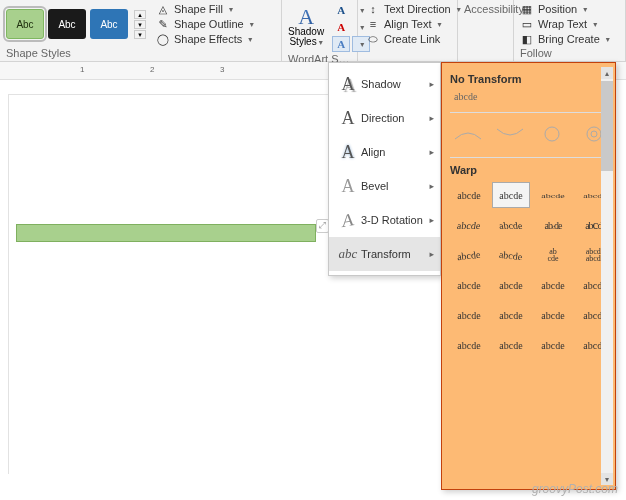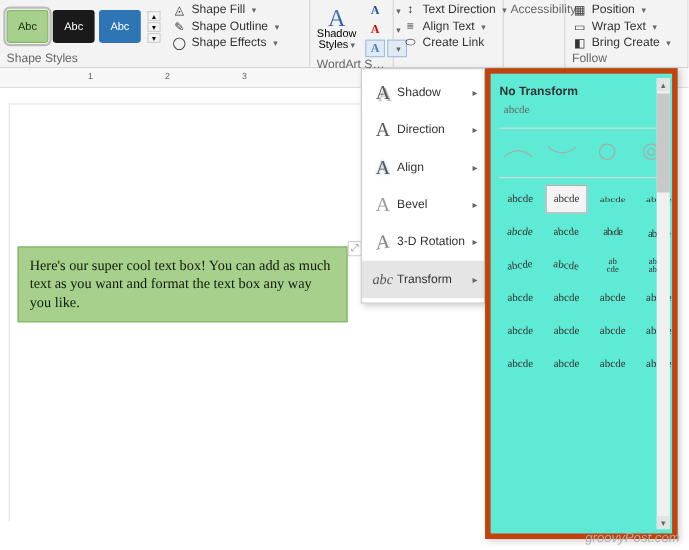--- a/index.html
+++ b/index.html
@@ -40,21 +40,21 @@
 
 
 .menu { position: absolute; left: 328px; top: 62px; width: 113px; background: #fff; border: 1px solid #c8c8c8; box-shadow: 2px 2px 6px rgba(0,0,0,.2); z-index: 10; padding: 4px 0;}
 .menu-item { display: flex; align-items: center; height: 34px; padding: 0 6px; cursor: pointer; position: relative; }
 .menu-item:hover, .menu-item.active { background: #e5e5e5; }
 .menu-item .mi-icon { width: 26px; text-align: center; font-family: Georgia, serif; font-size: 18px; color: #555; }
 .menu-item .mi-text { flex: 1; font-size: 11px; color: #333; }
 .menu-item .arrow { font-size: 9px; color: #666; }
 
 
-.gallery { position: absolute; left: 441px; top: 62px; right: 10px; bottom: 10px; background: #5eead4; border: 5px solid #c2410c; box-shadow: 2px 2px 6px rgba(0,0,0,.2); z-index: 10; padding: 6px 2px 6px 8px; overflow: hidden;}
+.gallery { position: absolute; left: 441px; top: 62px; right: 10px; bottom: 10px; background: #fdba74; border: 1px solid #c2410c; box-shadow: 2px 2px 6px rgba(0,0,0,.2); z-index: 10; padding: 6px 2px 6px 8px; overflow: hidden;}
 .gal-head { font-size: 11px; font-weight: bold; color: #333; margin: 4px 0 6px; }
 .gal-sample { font-family: Georgia, serif; font-size: 10px; color: #666; margin: 2px 0 10px 4px;}
 .gal-sep { border-top: 1px solid #ddd; margin: 6px 0; }
 .follow-row { display: flex; gap: 6px; margin-bottom: 8px; }
 .follow-item { width: 36px; height: 30px; display: flex; align-items: center; justify-content: center; font-size: 6px; color: #888; font-family: Georgia, serif; cursor: pointer; border: 1px solid transparent;}
 .warp-grid { display: grid; grid-template-columns: repeat(4, 38px); gap: 4px 4px; }
 .warp-item { height: 26px; display: flex; align-items: center; justify-content: center; font-family: Georgia, serif; font-size: 10px; color: #333; cursor: pointer; border: 1px solid transparent; }
 .warp-item.sel { border-color: #aaa; background: #f4f4f4; }
 .scrollbar { position: absolute; right: 2px; top: 4px; bottom: 4px; width: 12px; background: #f0f0f0; }
 .scroll-thumb { position: absolute; top: 14px; width: 100%; height: 90px; background: #c9c9c9; }
@@ -194,21 +194,20 @@
   <span class="tick" style="left:150px">2</span>
   <span class="tick" style="left:220px">3</span>
   <span class="tick" style="left:500px">5</span>
   <span class="tick" style="left:570px">6</span>
 </div>
 
 <div class="doc">
   <div class="page-edge"></div>
   <div class="textbox">
     <span class="handle">⤢</span>
-    <span>Here's our super cool text box! You can add as much text as you want and format the text box any way you like.</span>
   </div>
 </div>
 
 <div class="menu">
   <div class="menu-item">
       <span class="mi-icon" style="text-shadow:2px 2px 1px #aaa">A</span>
       <span class="mi-text">Shadow</span>
       <span class="arrow">▸</span>
     </div>
   <div class="menu-item">
@@ -259,20 +258,21 @@
         </svg>
       </div>
     <div class="follow-item">
         <svg width="24" height="18" viewBox="0 0 24 18">
           <circle cx="12" cy="9" r="7" stroke="#aaa" fill="none"></circle>
           <circle cx="12" cy="9" r="3" stroke="#aaa" fill="none"></circle>
         </svg>
       </div>
   </div>
   <div class="gal-sep"></div>
+  <div class="gal-head">Warp</div>
   <div class="warp-grid">
     <div class="warp-item">
         <span>abcde</span>
       </div>
     <div class="warp-item sel">
         <span>abcde</span>
       </div>
     <div class="warp-item">
         <span style="transform:scaleY(.7)">abcde</span>
       </div>

